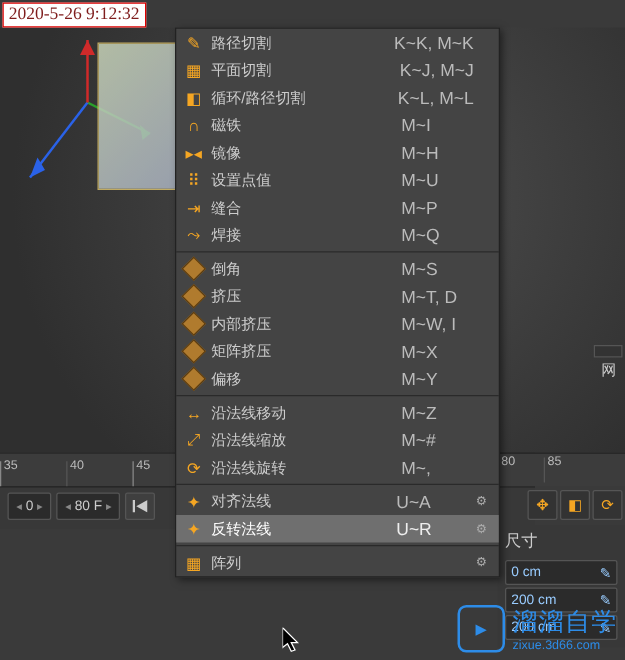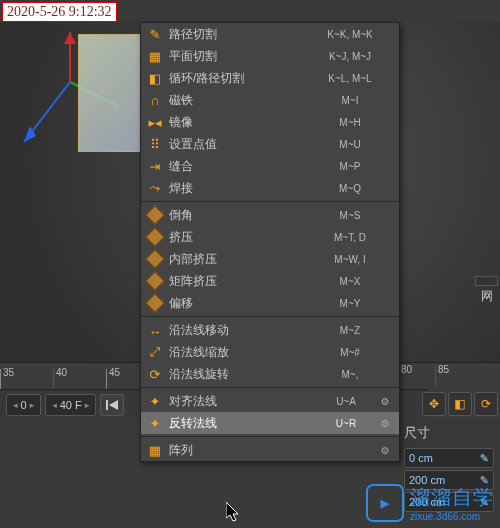--- a/index.html
+++ b/index.html
@@ -26,21 +26,21 @@
   
   .wm{position:absolute;right:6px;bottom:6px;display:flex;align-items:center;gap:6px;color:#6bb7ff;z-index:60}
   .wm .ico{width:34px;height:34px;border:2px solid #2d8ce8;border-radius:7px;display:flex;align-items:center;justify-content:center;color:#2d8ce8;font-size:18px}
   .wm .t1{font-size:20px;color:#2d8ce8;font-weight:normal;letter-spacing:1px}
   .wm .t2{font-size:10px;color:#2d8ce8}
   
   .menu{position:absolute;left:140px;top:22px;width:258px;background:#444;border:1px solid #222;box-shadow:2px 2px 6px rgba(0,0,0,.5);z-index:40}
   .mrow{display:flex;align-items:center;height:22px;padding:0 8px 0 0;color:#ccc}
   .mrow .ic{width:28px;height:22px;display:flex;align-items:center;justify-content:center;color:#f5a623;font-size:13px}
   .mrow .lbl{flex:1;font-size:12px}
-  .mrow .sc{font-size:10px;color:#bbb;min-width:58px;text-align:center}
+  .mrow .sc{font-size:14px;color:#bbb;min-width:58px;text-align:left}
   .mrow .arr{width:12px;text-align:center;color:#aaa;font-size:10px}
   .sep{height:1px;background:#2a2a2a;margin:2px 0}
   .mrow.sel{background:#6f6f6f;color:#fff}
   .mrow.sel .sc{color:#eee}
   
   .cursor{position:absolute;left:226px;top:502px;z-index:70;pointer-events:none}
   
   .cube{width:12px;height:12px;background:#b07b2e;border:1px solid #5a3c12;transform:rotate(45deg)}
   .pal{color:#f5a623}
   .nav-ico{width:22px;height:22px;border:1px solid #555;border-radius:2px;background:#333;display:flex;align-items:center;justify-content:center;color:#f5a623;font-size:12px}
@@ -77,21 +77,21 @@
         </div>
   </div>
   <div class="transport">
     <span class="fld">
           <span class="chev">◂</span>
           <span>0</span>
           <span class="chev">▸</span>
         </span>
     <span class="fld">
           <span class="chev">◂</span>
-          <span>40 F</span>
+          <span>80 F</span>
           <span class="chev">▸</span>
         </span>
     <span class="btn">
       <svg width="12" height="10">
             <rect x="0" y="0" width="2" height="10" fill="#ccc"></rect>
             <polygon points="12,0 12,10 3,5" fill="#ccc"></polygon>
           </svg>
     </span>
   </div>
 </div>

